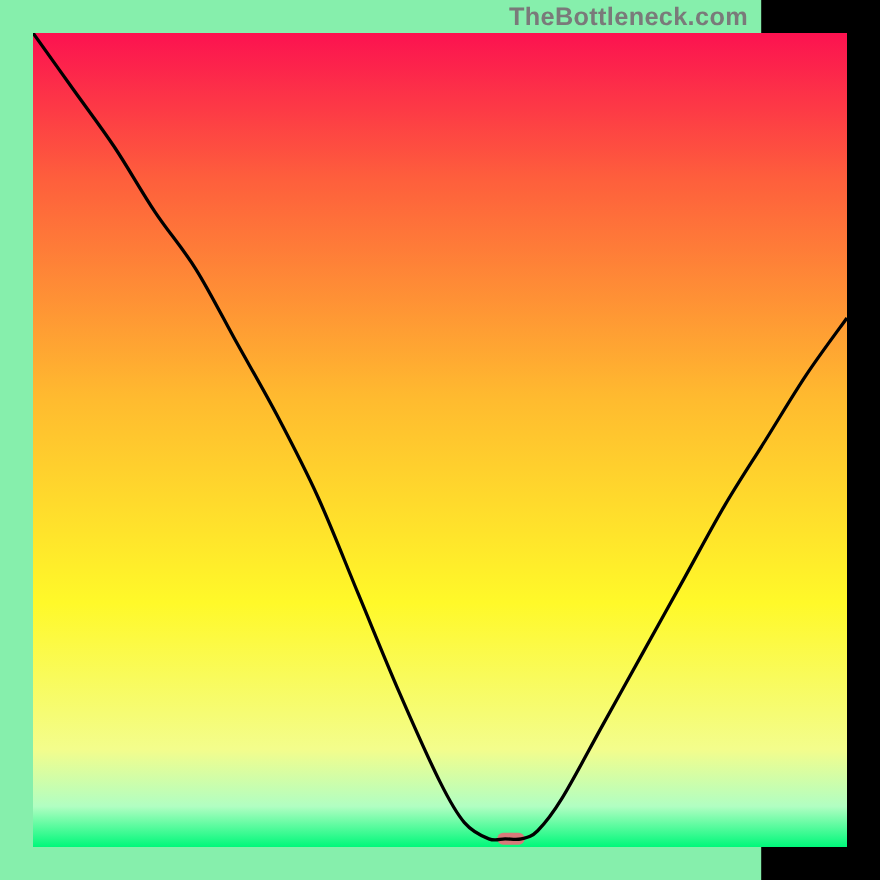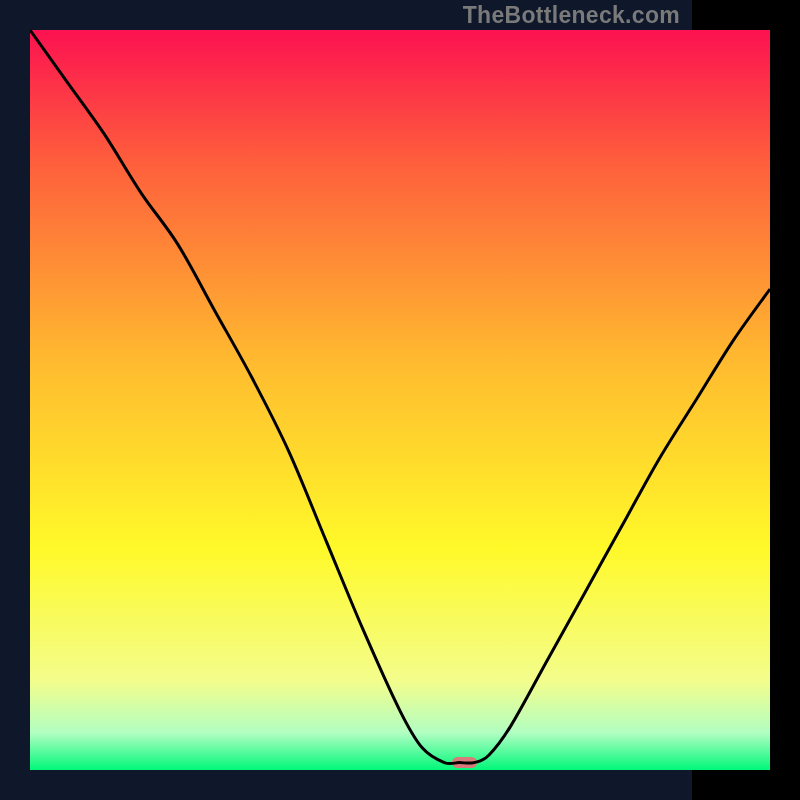--- a/index.html
+++ b/index.html
@@ -8,21 +8,21 @@
     width: 800px;
     height: 800px;
     background: #000;
     overflow: hidden;
     font-family: Arial, Helvetica, sans-serif;
   }
   .frame {
     position: relative;
     width: 692px;
     height: 800px;
-    background: #0f172a;
+    background: #86efac;
   }
   .watermark {
     position: absolute;
     top: 2px;
     right: 12px;
     color: #7a7a7a;
     font-size: 23px;
     font-weight: 600;
     letter-spacing: 0.3px;
     z-index: 5;

